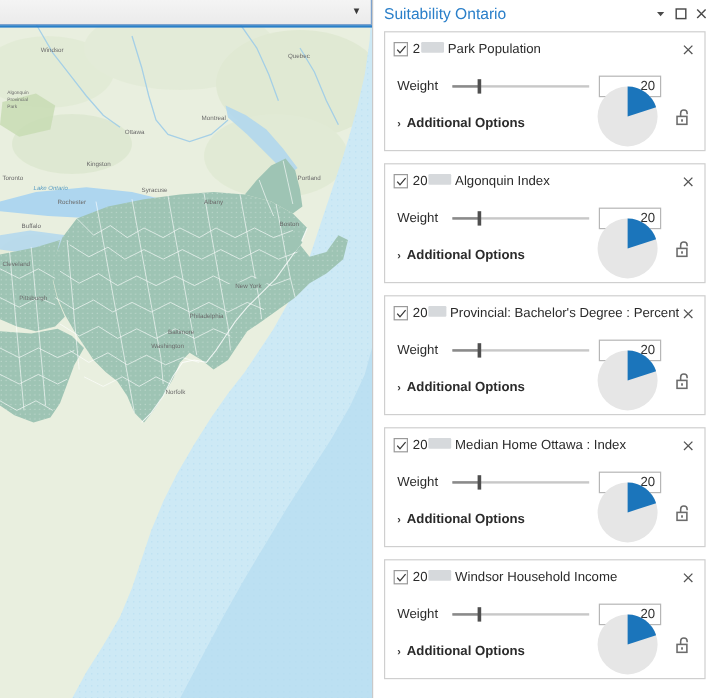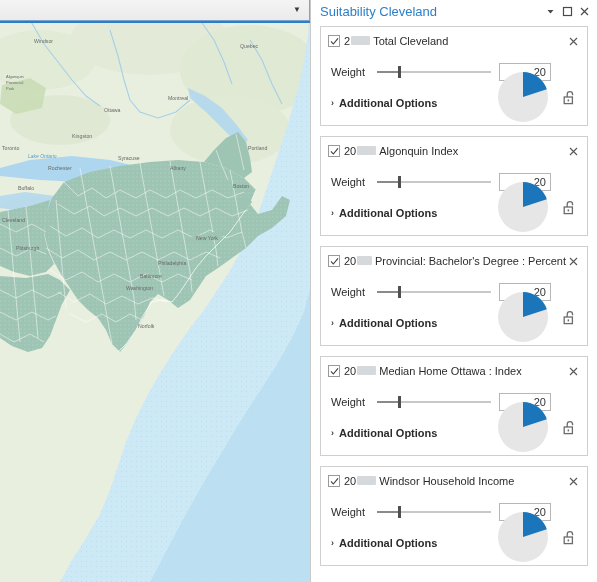--- a/index.html
+++ b/index.html
@@ -413,21 +413,21 @@
   <div id="map-combo">
     <div class="combo-text"></div>
     <div class="combo-arrow">▼</div>
   </div>
   <div id="map-combo-underline"></div>
 </div>
 
 <div id="panel">
 
   <div id="panel-header">
-    <div id="panel-title">Suitability Cleveland</div>
+    <div id="panel-title">Suitability Ontario</div>
 
     <div class="win-btn">
       <svg width="9" height="9" viewBox="0 0 9 9">
         <path d="M1.5 3 L7.5 3 L4.5 6.5 Z" fill="#4a4a4a"></path>
       </svg>
     </div>
     <div class="win-btn">
       <svg width="11" height="11" viewBox="0 0 11 11">
         <rect x="1.5" y="1.5" width="8" height="8" fill="none" stroke="#4a4a4a" stroke-width="1.2"></rect>
       </svg>
@@ -443,21 +443,21 @@
   <div class="card">
     <div class="card-head">
       <div class="chk">
         <svg width="9" height="9" viewBox="0 0 9 9">
           <path d="M1 4.4 L3.3 7 L8 1.4" stroke="#3a3a3a" stroke-width="1.1" fill="none"></path>
         </svg>
       </div>
       <div class="card-label">
         <span class="year-prefix">2</span>
         <span class="redact"></span>
-        <span class="title-text">Total Cleveland</span>
+        <span class="title-text">Park Population</span>
       </div>
       <div class="card-close">
         <svg width="9" height="9" viewBox="0 0 9 9">
           <path d="M1 1 L8 8 M8 1 L1 8" stroke="#555" stroke-width="1.1" fill="none"></path>
         </svg>
       </div>
     </div>
 
     <div class="card-body">
       <div class="weight-row">

